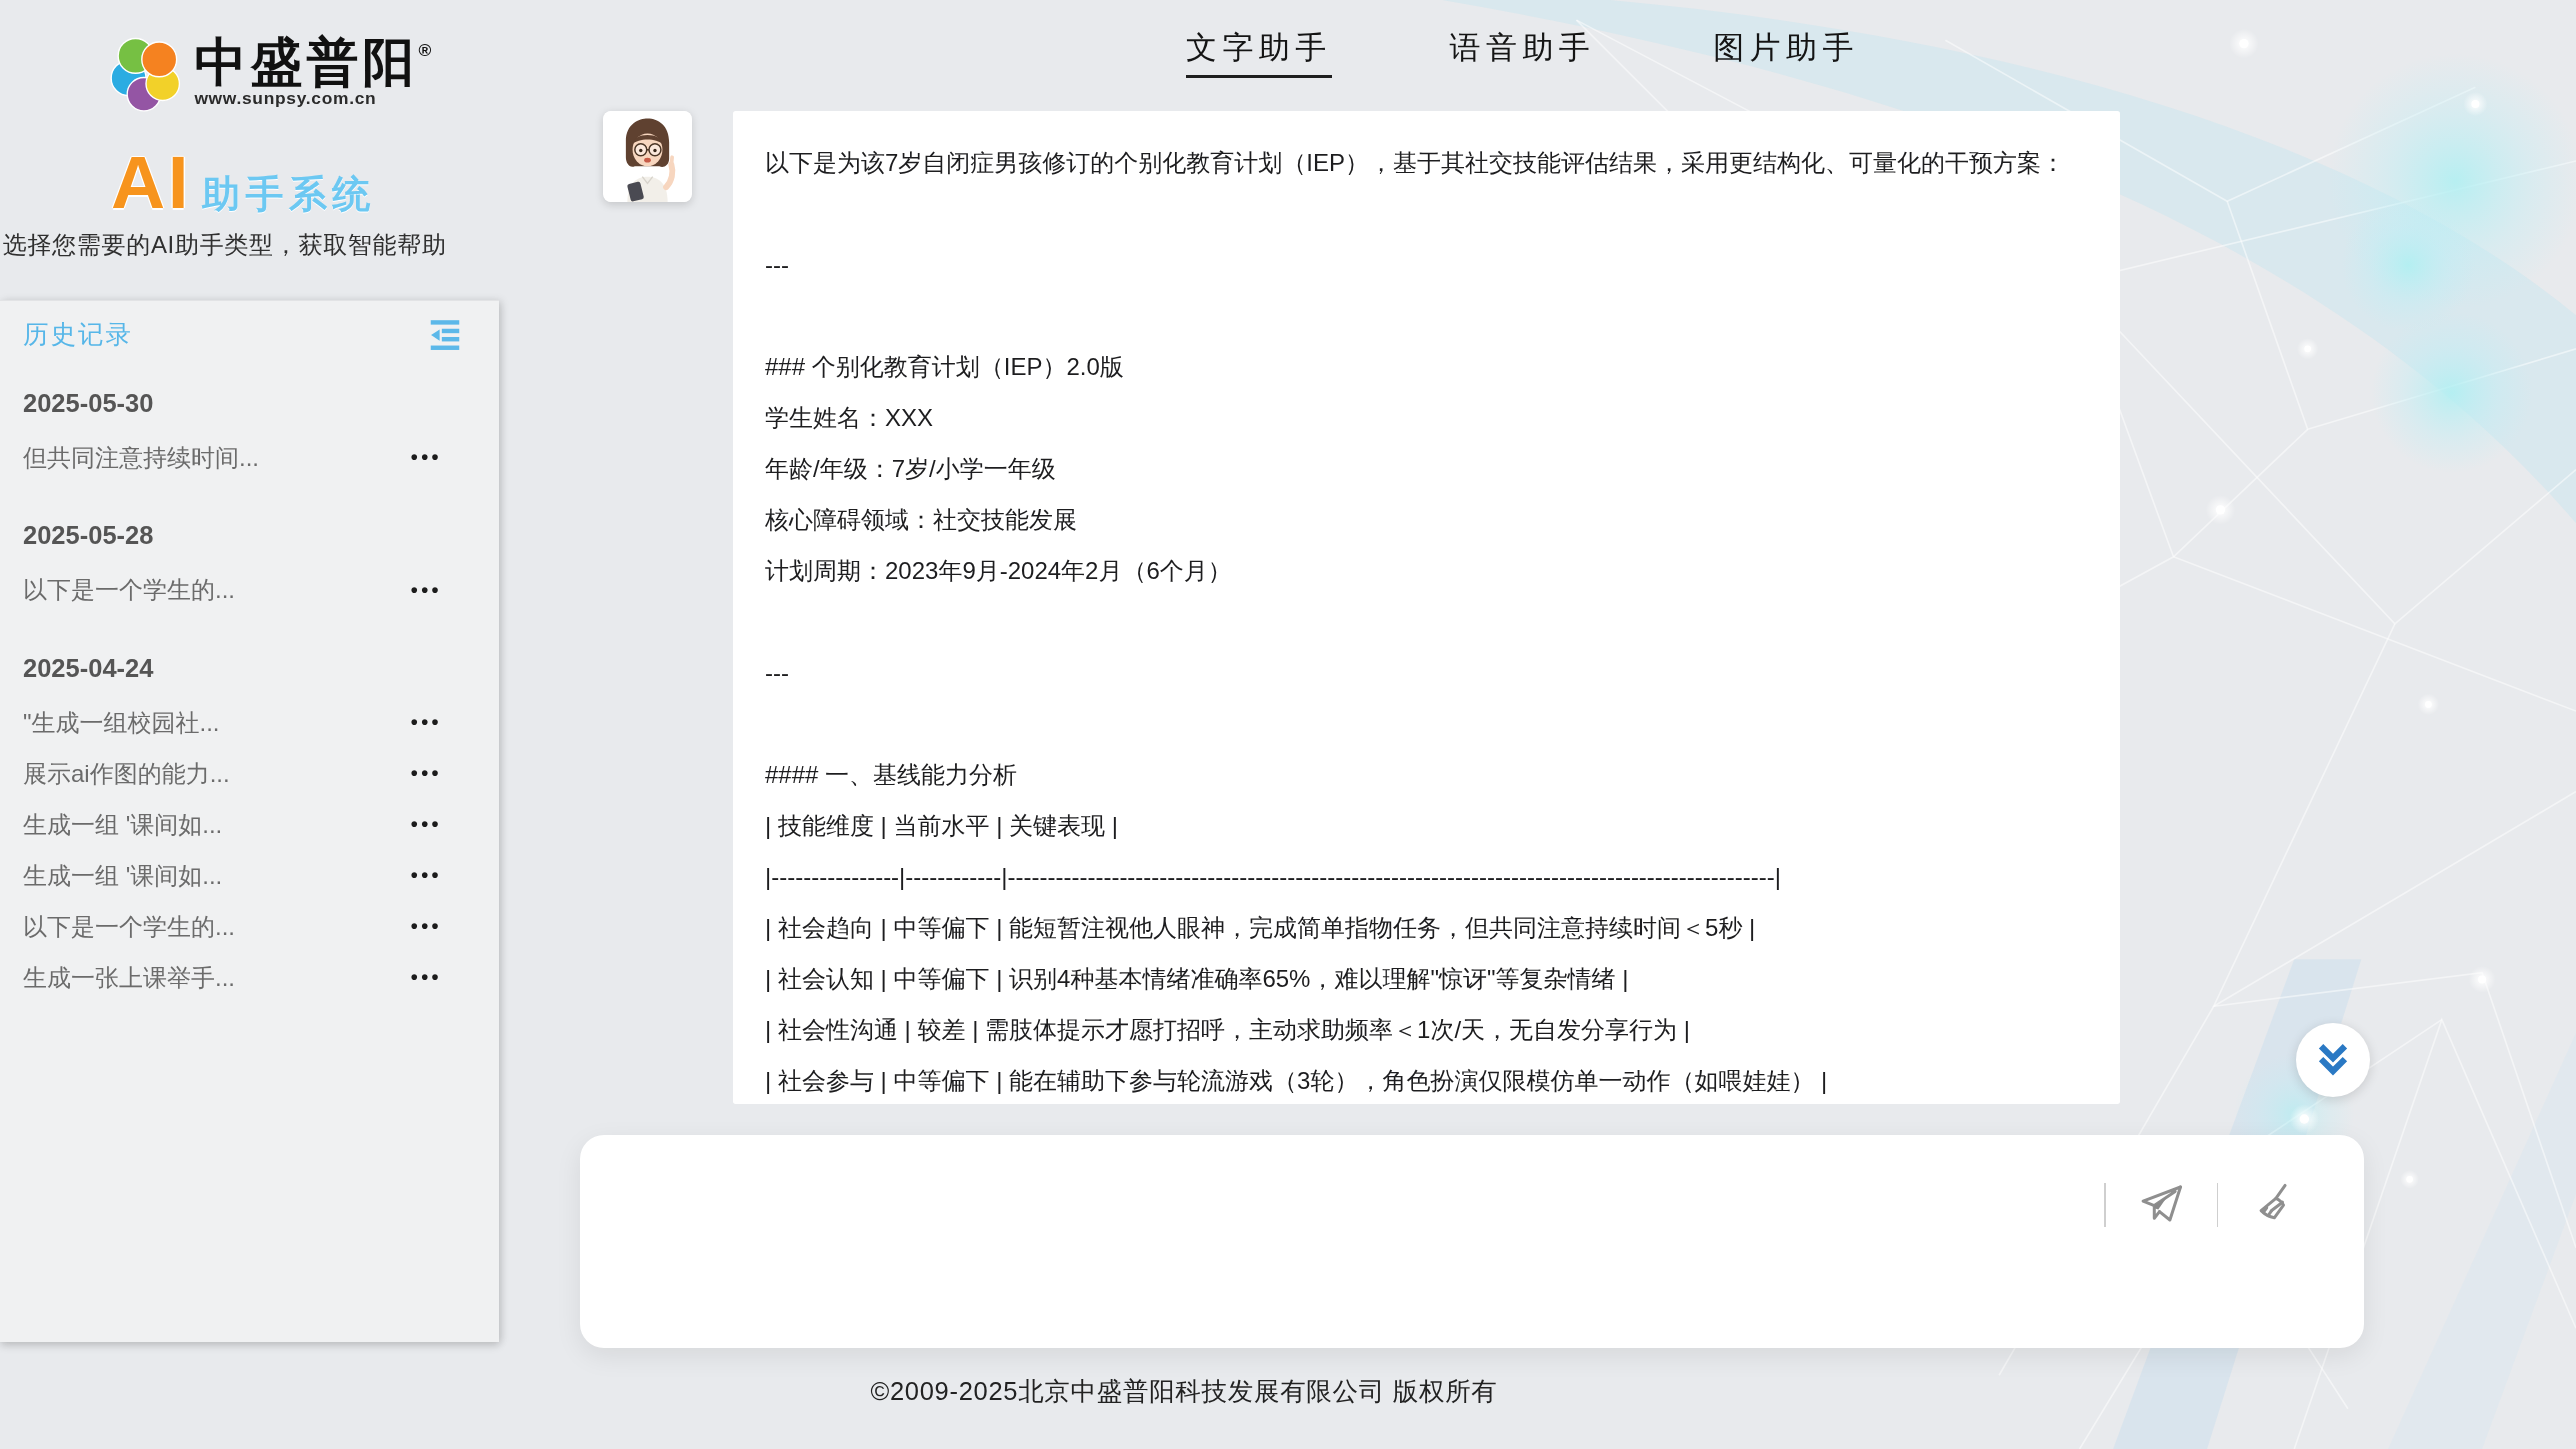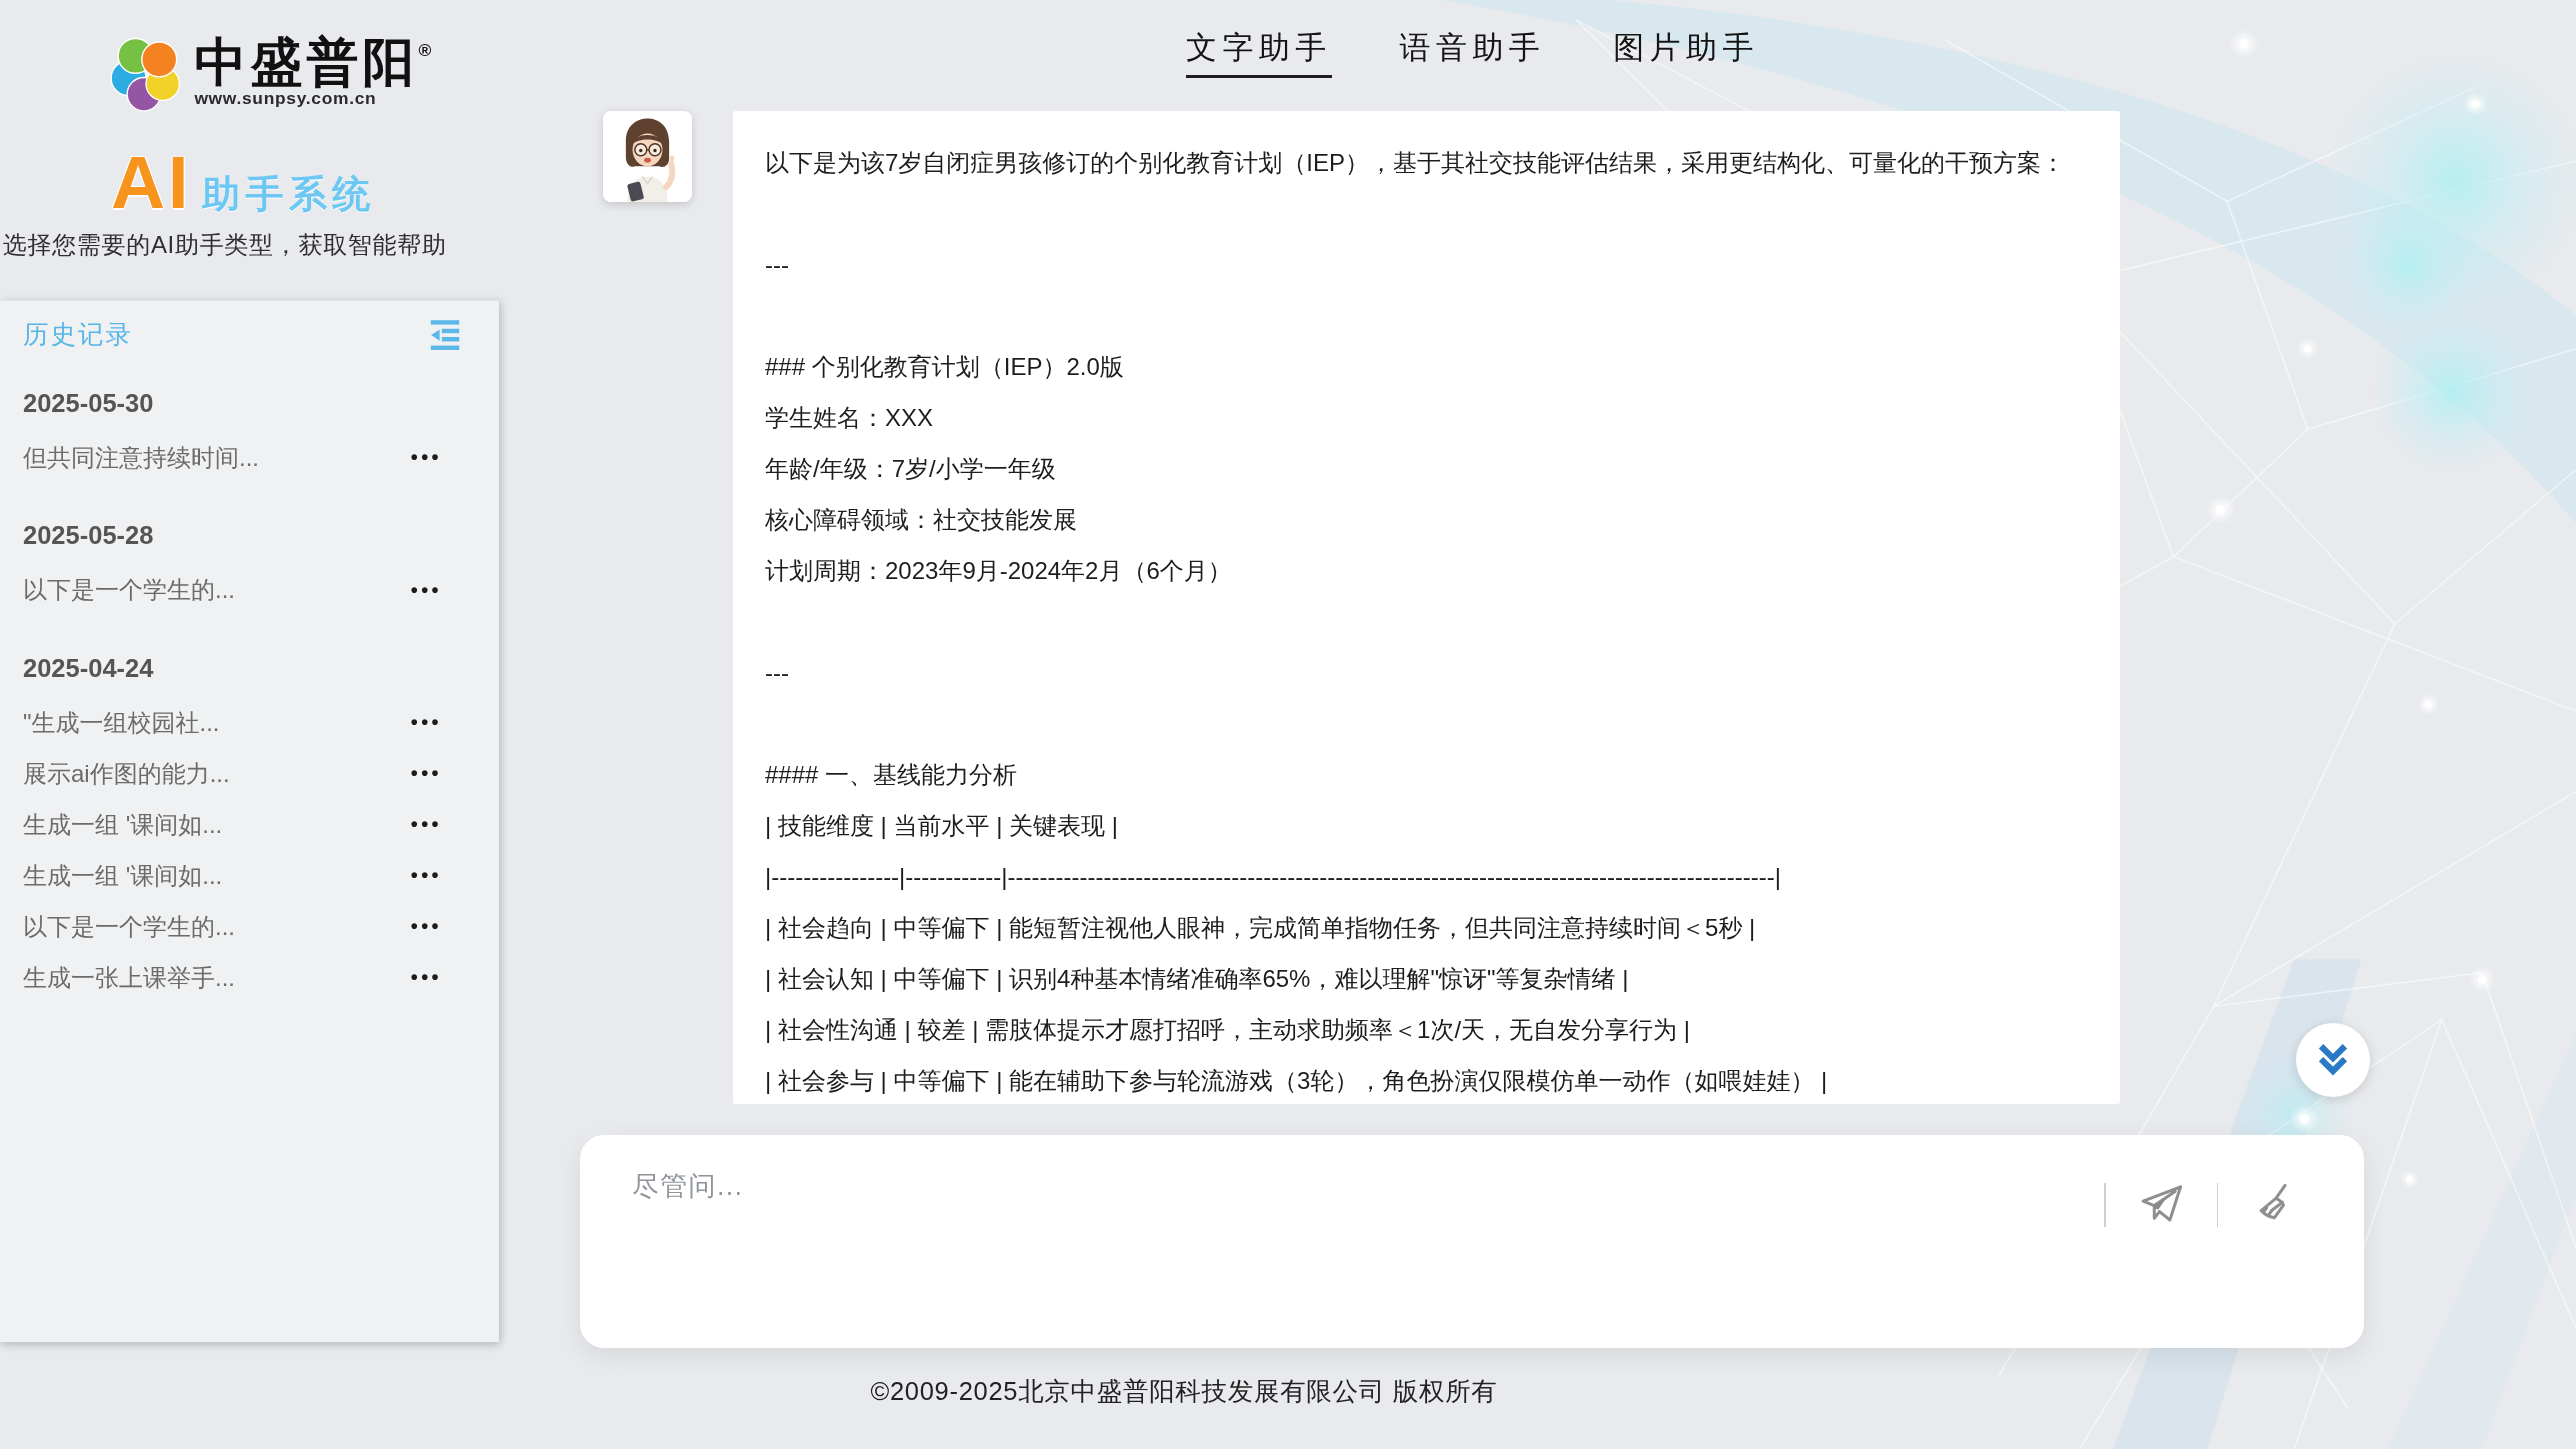--- a/index.html
+++ b/index.html
@@ -44,21 +44,21 @@
   .collapse-btn { width:38px; height:39px; border:none; background:transparent; cursor:pointer; padding:0; }
   .collapse-btn svg { width:38px; height:39px; display:block; }
   .history-groups { padding:29.5px 23px 0 23px; }
   .hgroup + .hgroup { margin-top:32px; }
   .hdate { font-size:25.5px; font-weight:700; color:#555; line-height:40px; margin-bottom:9.4px; }
   .hitem { height:51px; display:flex; align-items:center; justify-content:space-between; cursor:pointer; }
   .hlabel { font-size:24px; color:#6b6b6b; white-space:nowrap; overflow:hidden; }
   .hmenu { font-size:20px; color:#1c1c1c; letter-spacing:3.4px; margin-right:34px; font-weight:700; cursor:pointer; line-height:51px; }
 
   
-  .tabs { position:absolute; left:1186px; top:29.5px; display:flex; gap:68px; z-index:2; }
+  .tabs { position:absolute; left:1186px; top:29.5px; display:flex; gap:118px; z-index:2; }
   .tab { font-size:31px; line-height:35px; letter-spacing:5.4px; color:#141414; padding-bottom:10.7px; cursor:pointer; border-bottom:3.4px solid transparent; }
   .tab.active { border-bottom-color:#1e1e1e; }
 
   
   .avatar {
     position:absolute; left:603px; top:111px; width:89px; height:91px; background:#ffffff;
     border-radius:8px; box-shadow:0 2.7px 8px rgba(0,0,0,.15); overflow:hidden; z-index:2;
   }
   .avatar svg { width:100%; height:100%; display:block; }
   .bubble {
@@ -298,21 +298,20 @@
 </div>
 
 <button class="scroll-btn">
   <svg viewBox="0 0 24 24" fill="none" stroke="#2a79c4" stroke-width="3.4">
     <path d="M5.5 4.5 L12 11 L18.5 4.5"></path>
     <path d="M5.5 11.5 L12 18 L18.5 11.5"></path>
   </svg>
 </button>
 
 <div class="composer">
-  <input class="composer-input" type="text" placeholder="尽管问..." style="">
   <div class="composer-actions">
     <span class="vdiv"></span>
     <button class="icon-btn">
       <svg viewBox="0 0 24 24">
         <g stroke="#8f8f8f" stroke-width="1.5" fill="none" stroke-linejoin="round" stroke-linecap="round">
           <path d="M21.5 3 L2.8 10.1 l5.6 2.2 L18.8 5.2"></path>
           <path d="M21.5 3 L16.2 19.5 l-5.2-4.2"></path>
           <path d="M8.4 12.3 L8.4 18.6 l2.6-3.3"></path>
         </g>
         <path d="M8.4 12.3 L15.2 7.4 L10.4 14.2 l-2-0.6 Z" fill="#8a8a8a"></path>

